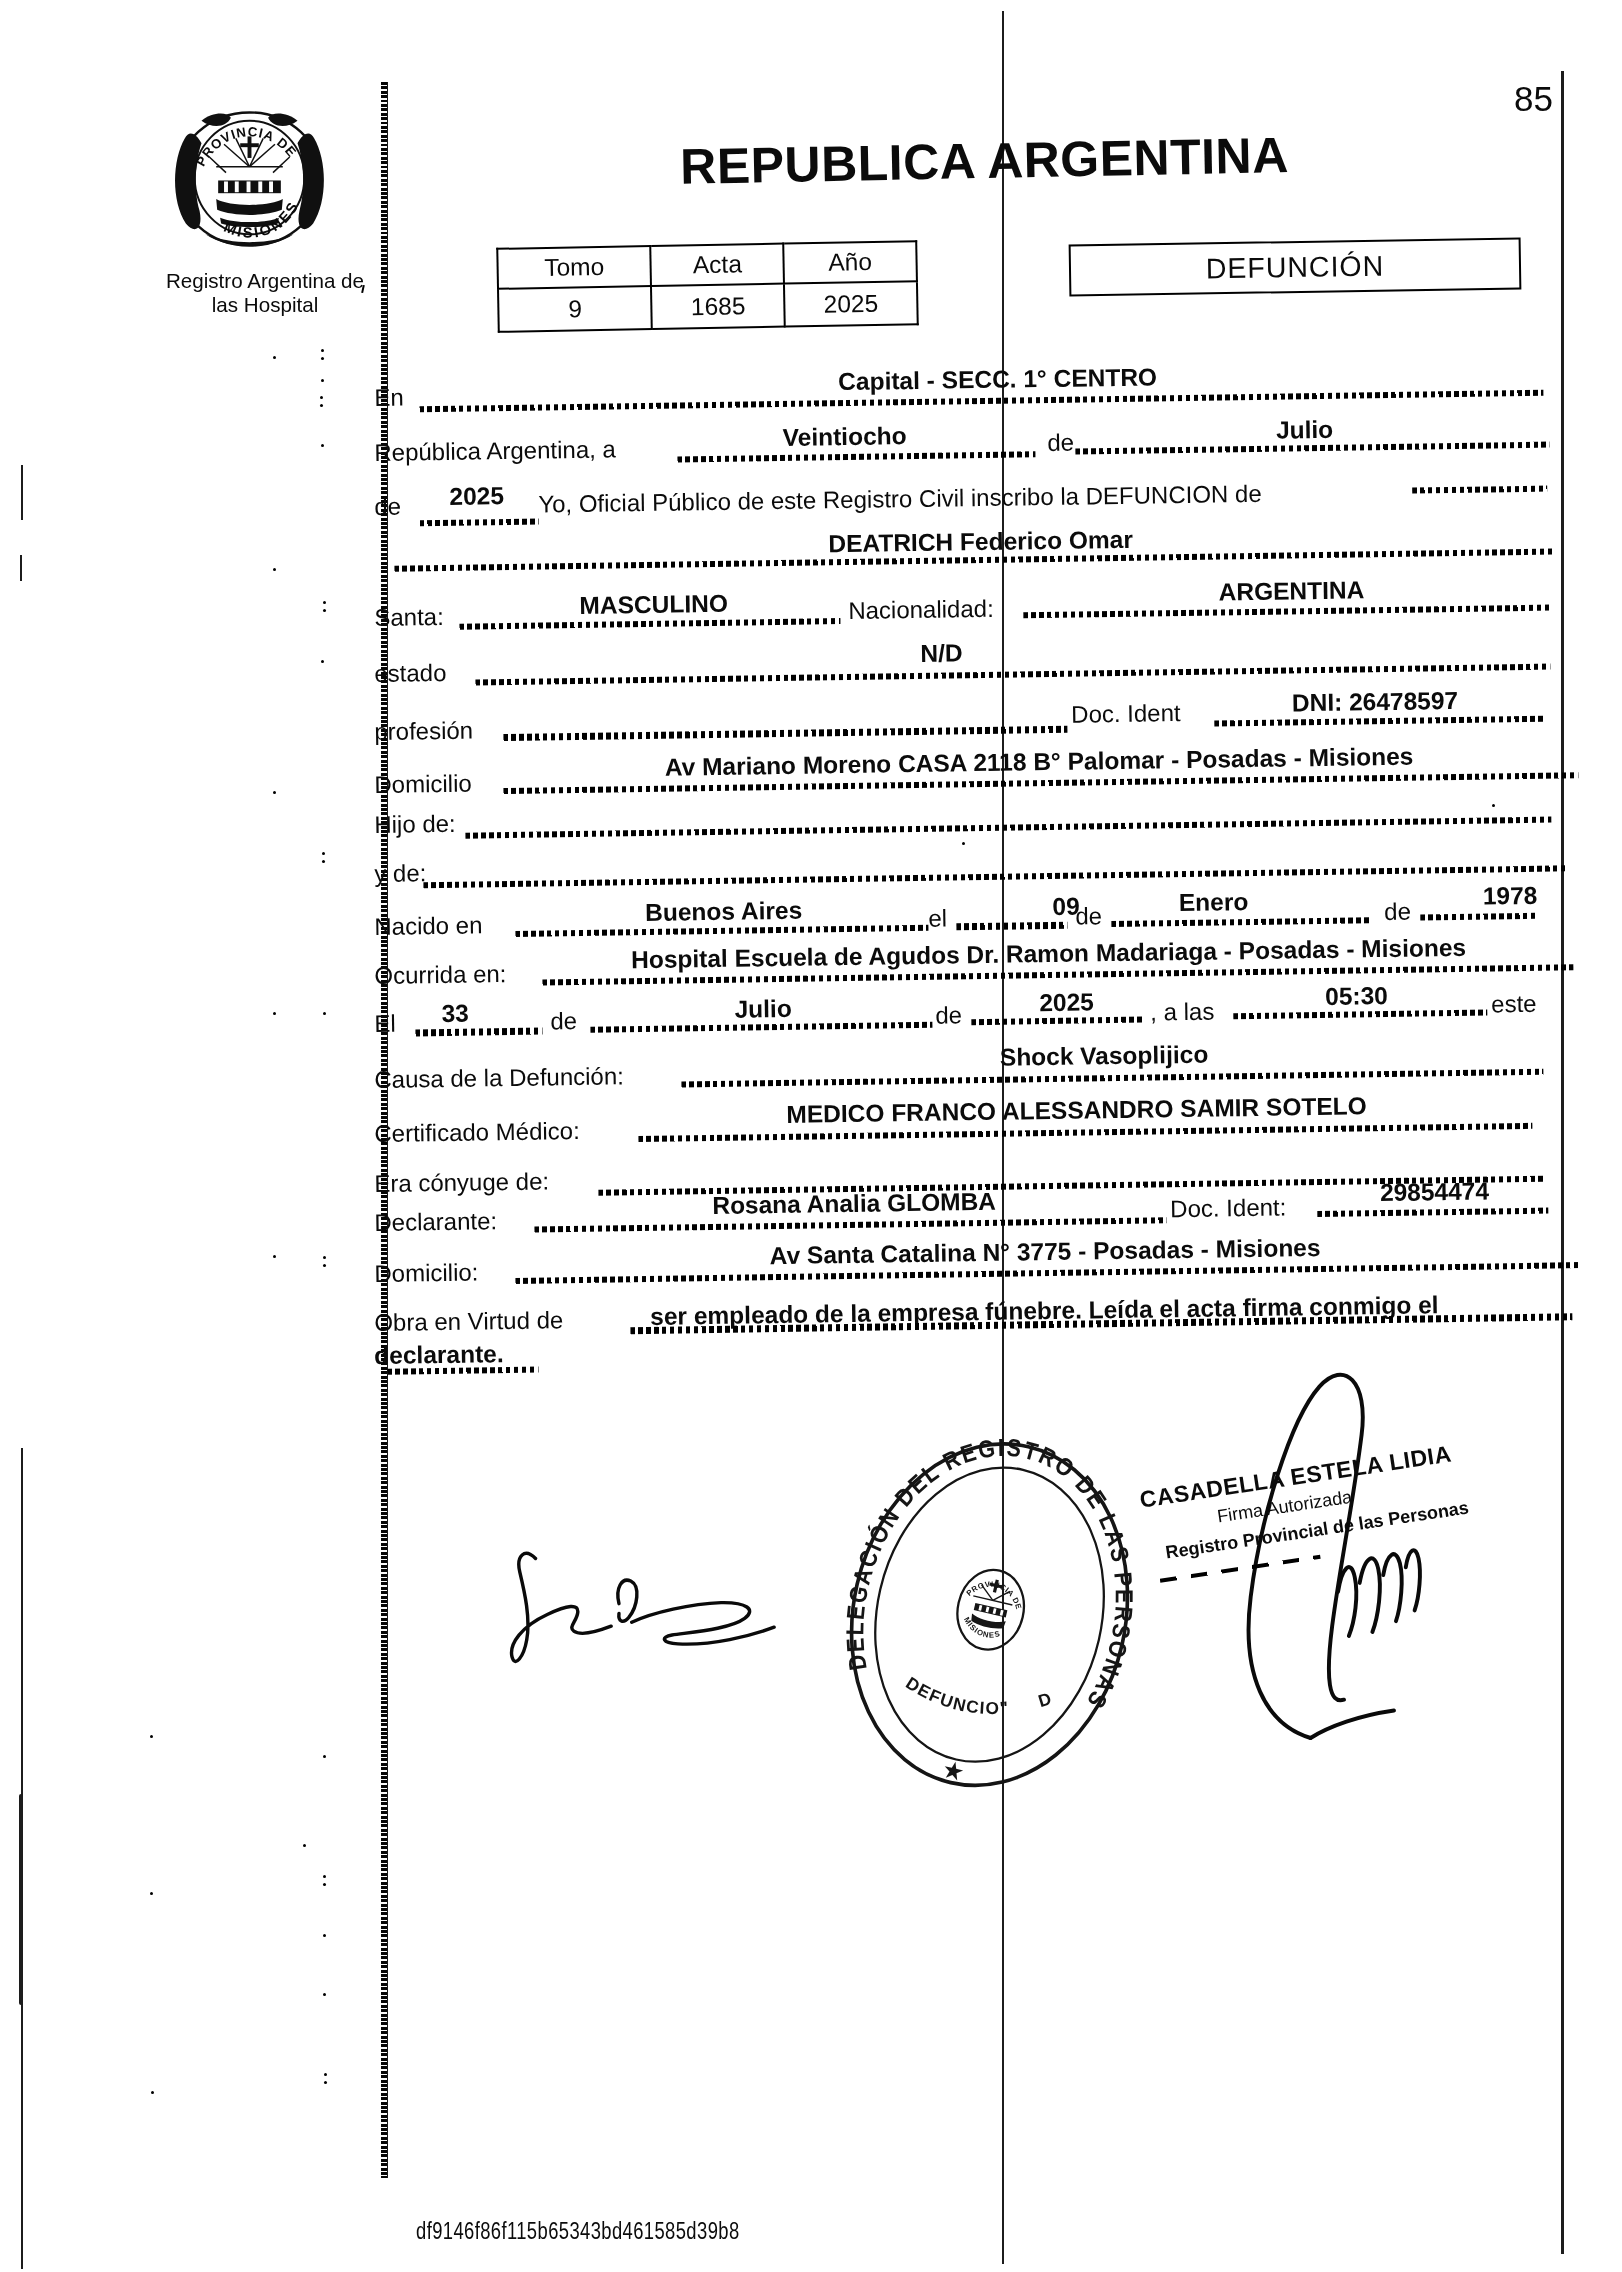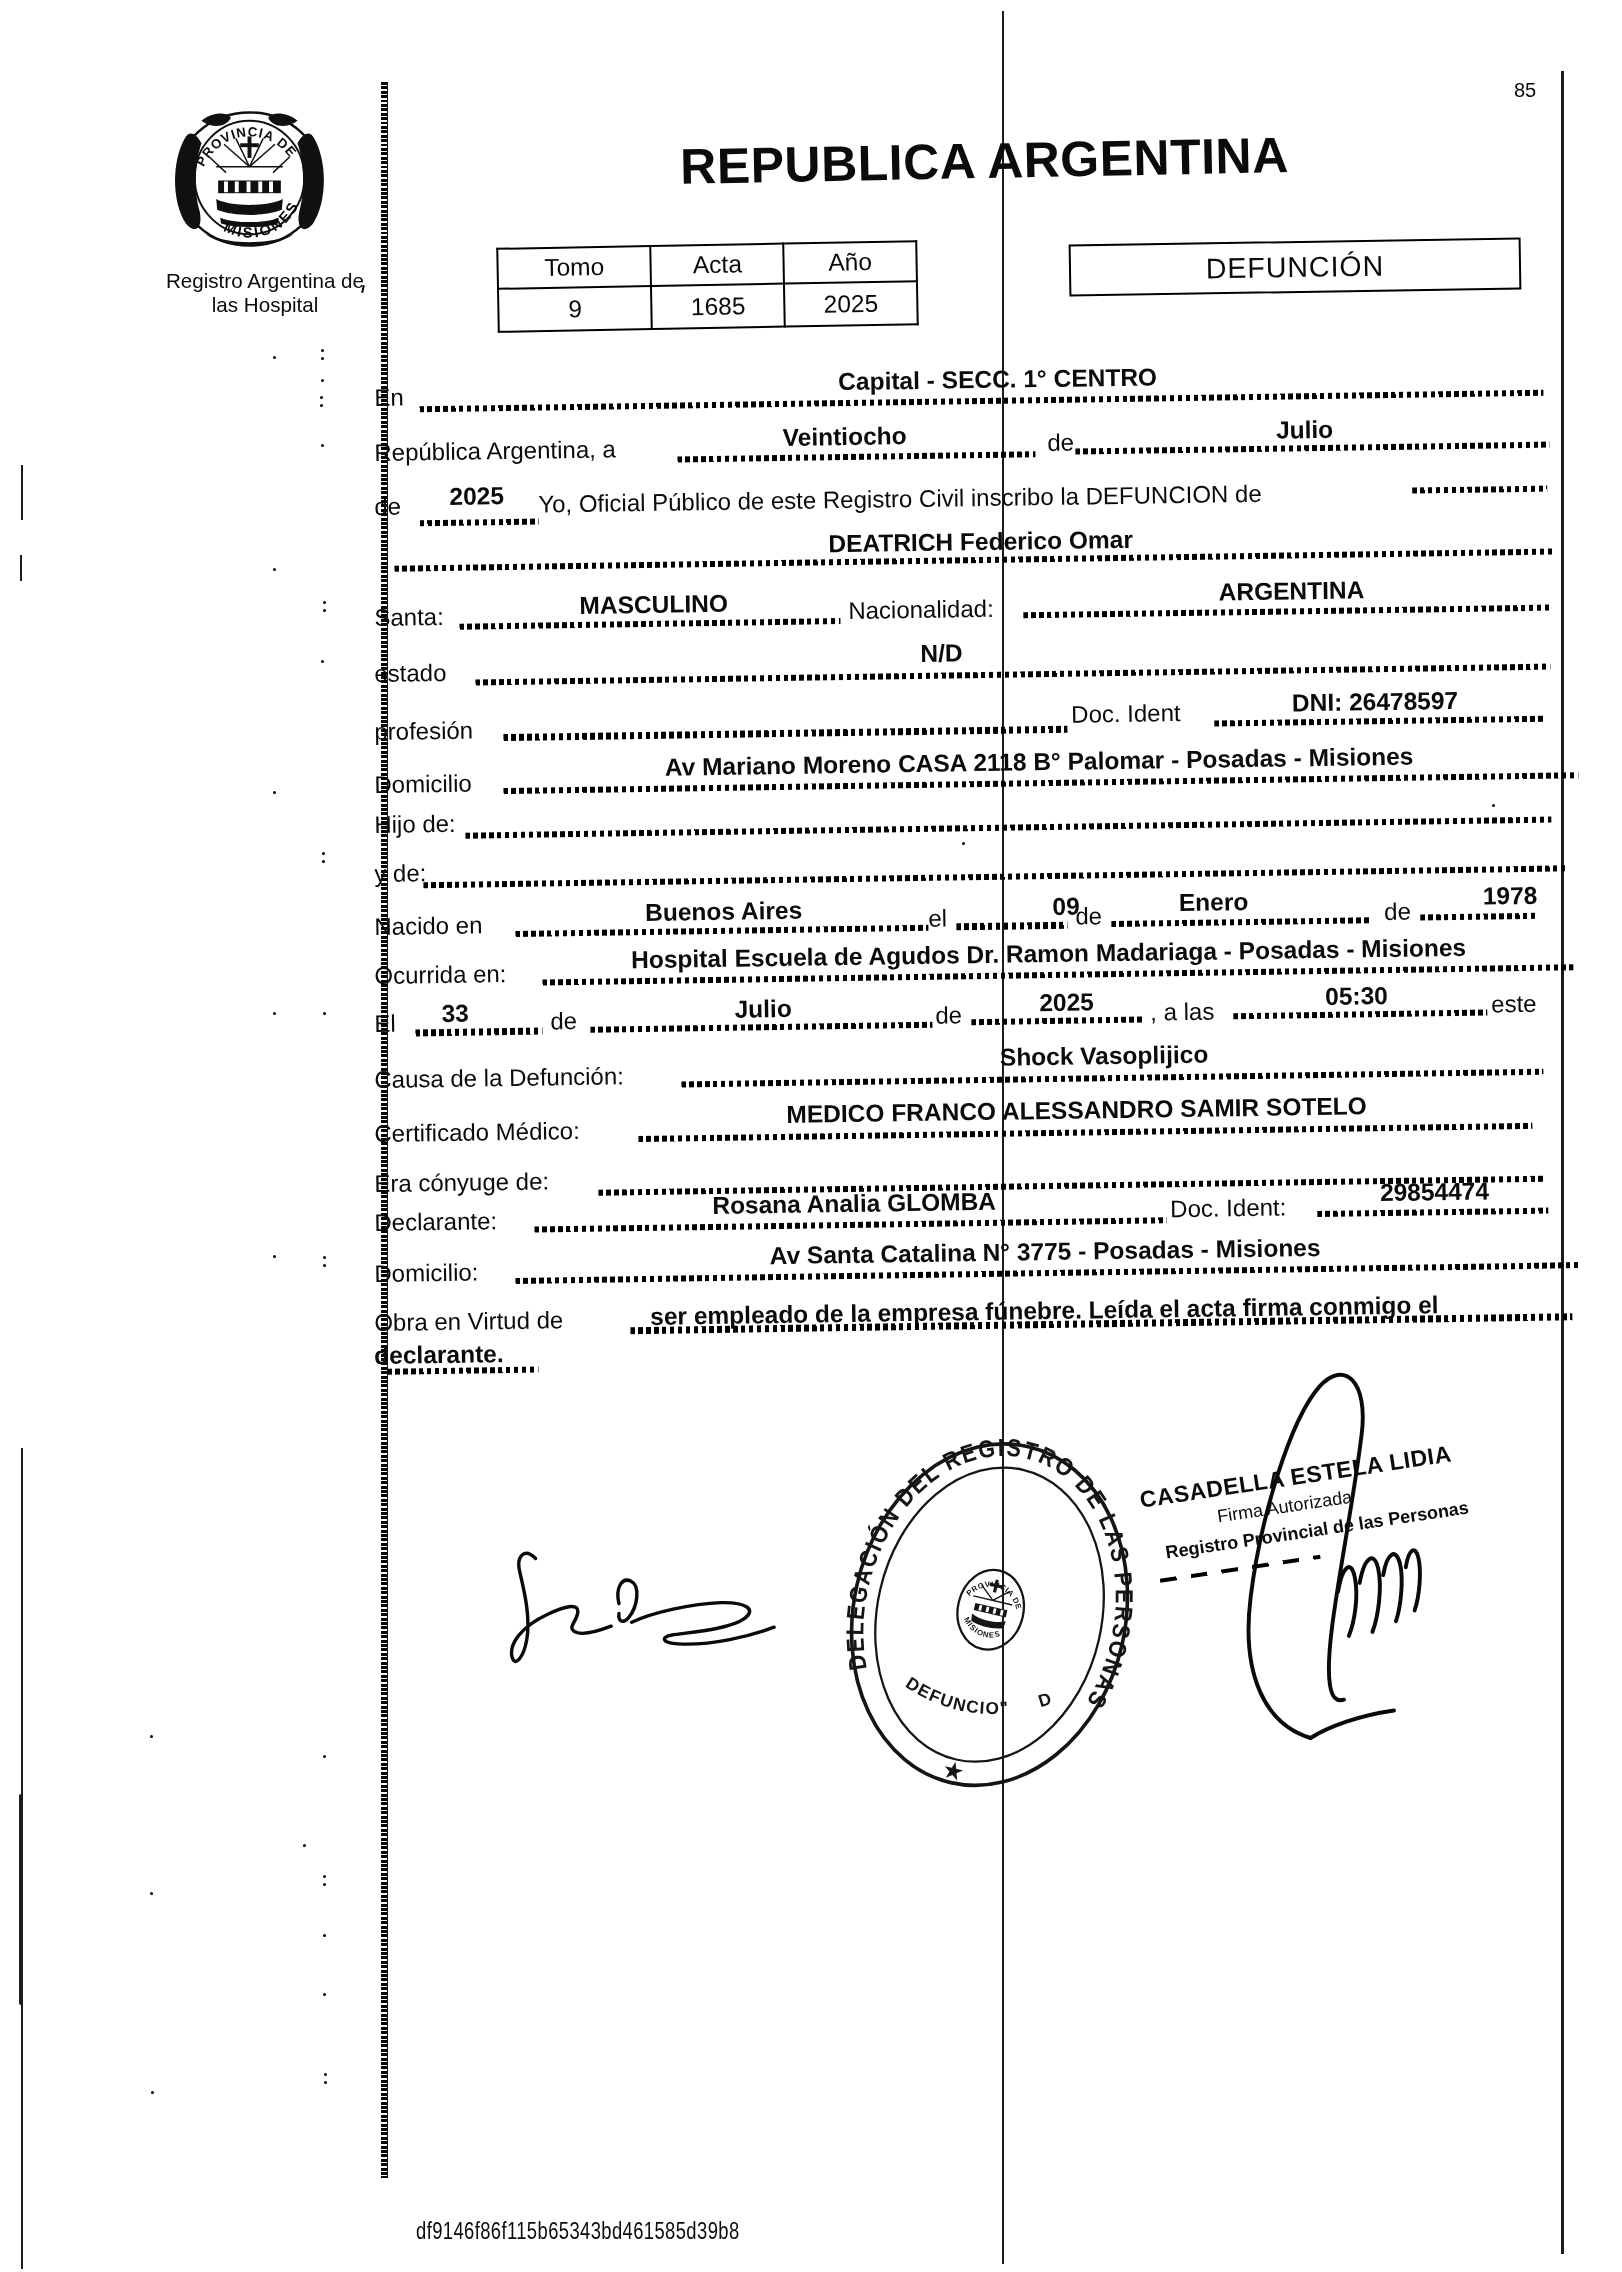--- a/index.html
+++ b/index.html
@@ -6,21 +6,21 @@
   .page{position:relative;width:1623px;height:2273px;background:#ffffff;
         font-family:"Liberation Sans",sans-serif;color:#0b0b0b;overflow:hidden;}
 
   
   .vline{position:absolute;background:#1c1c1c;}
   .chain{position:absolute;width:6.4px;
          background:repeating-linear-gradient(180deg,#050505 0 2.9px,#fafafa 2.9px 4.4px);
          border-right:1px solid #161616;}
 
   
-  .pagenum{position:absolute;font-size:20px;font-weight:400;}
+  .pagenum{position:absolute;font-size:35px;font-weight:400;}
   .doc-title{position:absolute;text-align:center;font-size:50px;font-weight:bold;
              letter-spacing:0.5px;transform:rotate(-1.1deg);white-space:nowrap;}
   .acta-table{position:absolute;border-collapse:collapse;transform:rotate(-1.05deg);}
   .acta-table td{border:2.5px solid #000;text-align:center;font-size:24.5px;padding:0;}
   .acta-table .hrow td{height:38px;}
   .acta-table .vrow td{height:41px;}
   .type-box{position:absolute;border:2.5px solid #000;text-align:center;font-size:28.5px;
             letter-spacing:1px;transform:rotate(-0.9deg);}
 
   

